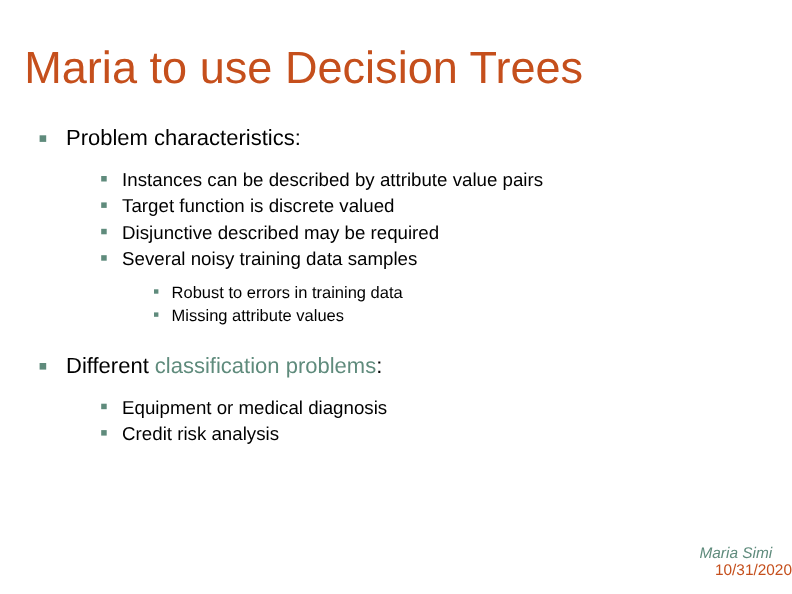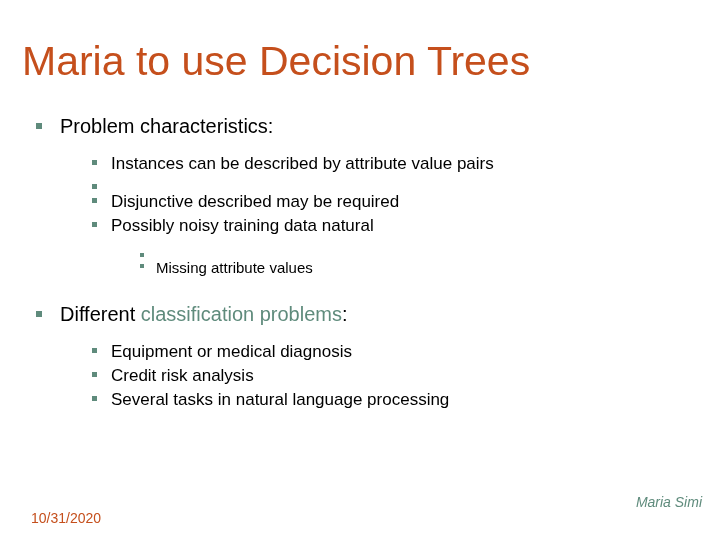--- a/index.html
+++ b/index.html
@@ -73,21 +73,21 @@
     line-height: 1.3;
   }
   .lvl3 { margin-bottom: 1px; }
   .section2 { margin-top: 10px; }
   .teal { color: #5f8b7c; }
   .footer-date {
     position: absolute;
     bottom: 14px;
     left: 0;
     width: 100%;
-    text-align: left;
+    text-align: right;
     font-size: 14px;
     color: #c54f1c;
     padding-left: 31px;
   }
   .footer-author {
     position: absolute;
     bottom: 30px;
     right: 18px;
     font-size: 14px;
     font-style: italic;
@@ -106,33 +106,35 @@
     <div class="lvl1-text">Problem characteristics:</div>
   </div>
 
   <div class="lvl2-group">
     <div class="bullet-row lvl2">
       <div class="sq-bullet-sm"></div>
       <div class="lvl2-text">Instances can be described by attribute value pairs</div>
     </div>
     <div class="bullet-row lvl2">
       <div class="sq-bullet-sm"></div>
+      <div class="lvl2-text">Target function is discrete valued</div>
     </div>
     <div class="bullet-row lvl2">
       <div class="sq-bullet-sm"></div>
       <div class="lvl2-text">Disjunctive described may be required</div>
     </div>
     <div class="bullet-row lvl2">
       <div class="sq-bullet-sm"></div>
-      <div class="lvl2-text">Possibly noisy training data natural</div>
+      <div class="lvl2-text">Several noisy training data samples</div>
     </div>
 
     <div class="lvl3-group">
       <div class="bullet-row lvl3">
         <div class="sq-bullet-xs"></div>
+        <div class="lvl3-text">Robust to errors in training data</div>
       </div>
       <div class="bullet-row lvl3">
         <div class="sq-bullet-xs"></div>
         <div class="lvl3-text">Missing attribute values</div>
       </div>
     </div>
   </div>
 
   <div class="bullet-row lvl1 section2">
     <div class="sq-bullet"></div>
@@ -141,22 +143,18 @@
 
   <div class="lvl2-group">
     <div class="bullet-row lvl2">
       <div class="sq-bullet-sm"></div>
       <div class="lvl2-text">Equipment or medical diagnosis</div>
     </div>
     <div class="bullet-row lvl2">
       <div class="sq-bullet-sm"></div>
       <div class="lvl2-text">Credit risk analysis</div>
     </div>
-    <div class="bullet-row lvl2">
-      <div class="sq-bullet-sm"></div>
-      <div class="lvl2-text">Several tasks in natural language processing</div>
-    </div>
   </div>
 
 </div>
 
 <div class="footer-date">10/31/2020</div>
 <div class="footer-author">Maria Simi</div>
 
 </body></html>

